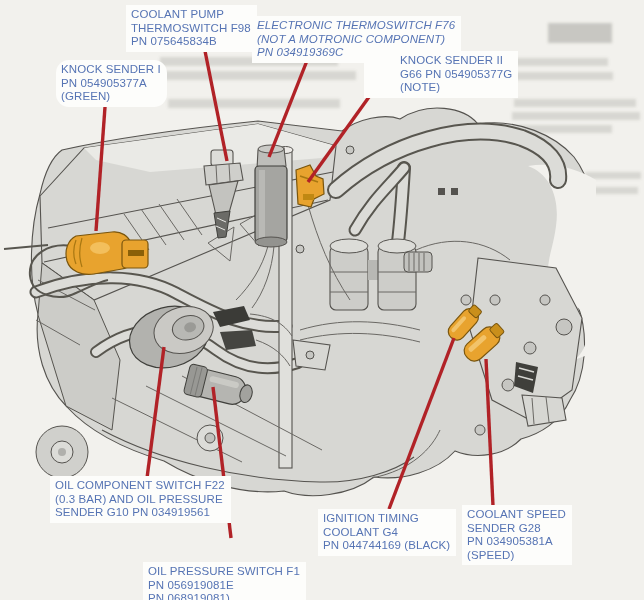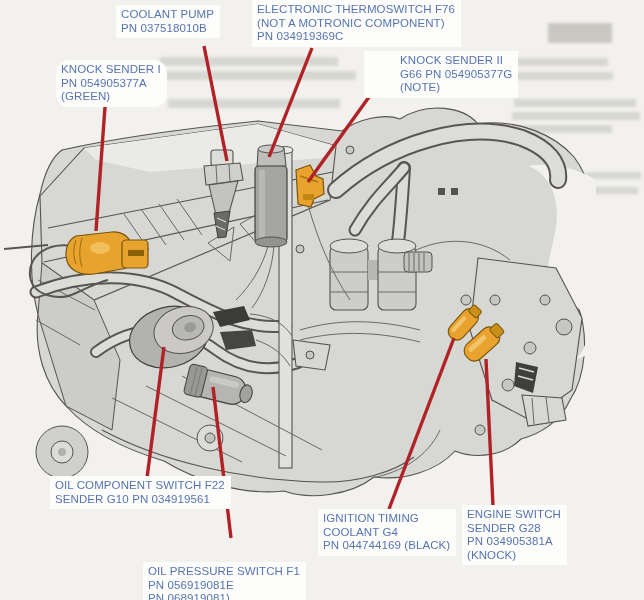--- a/index.html
+++ b/index.html
@@ -235,54 +235,56 @@
       <line class="arrow" x1="493" y1="506" x2="486" y2="359"></line>
     </g>
   </svg>
 
   <div class="lbl" style="left:56px;top:60px;border-radius:13px;">
     <div class="line">KNOCK SENDER I</div>
     <div class="line">PN 054905377A</div>
     <div class="line">(GREEN)</div>
   </div>
 
-  <div class="lbl" style="left:116px;top:5px;">
+  <div class="lbl" style="left:126px;top:5px;">
     <div class="line">COOLANT PUMP</div>
-    <div class="line">PN 037518010B</div>
-  </div>
-
-  <div class="lbl" style="left:252px;top:0px;">
+    <div class="line">THERMOSWITCH F98</div>
+    <div class="line">PN 075645834B</div>
+  </div>
+
+  <div class="lbl" style="left:252px;top:16px;font-style:italic;">
     <div class="line">ELECTRONIC THERMOSWITCH F76</div>
     <div class="line">(NOT A MOTRONIC COMPONENT)</div>
     <div class="line">PN 034919369C</div>
   </div>
 
   <div class="lbl" style="left:364px;top:51px;padding-left:36px;">
     <div class="line">KNOCK SENDER II</div>
     <div class="line">G66 PN 054905377G</div>
     <div class="line">(NOTE)</div>
   </div>
 
   <div class="lbl" style="left:50px;top:476px;">
     <div class="line">OIL COMPONENT SWITCH F22</div>
+    <div class="line">(0.3 BAR) AND OIL PRESSURE</div>
     <div class="line">SENDER G10 PN 034919561</div>
   </div>
 
   <div class="lbl" style="left:143px;top:562px;">
     <div class="line">OIL PRESSURE SWITCH F1</div>
     <div class="line">PN 056919081E</div>
     <div class="line">PN 068919081)</div>
   </div>
 
   <div class="lbl" style="left:318px;top:509px;">
     <div class="line">IGNITION TIMING</div>
     <div class="line">COOLANT G4</div>
     <div class="line">PN 044744169 (BLACK)</div>
   </div>
 
   <div class="lbl" style="left:462px;top:505px;">
-    <div class="line">ENGINE SWITCH</div>
+    <div class="line">COOLANT SPEED</div>
     <div class="line">SENDER G28</div>
     <div class="line">PN 034905381A</div>
-    <div class="line">(KNOCK)</div>
+    <div class="line">(SPEED)</div>
   </div>
 
 </div>
 
 </body></html>

